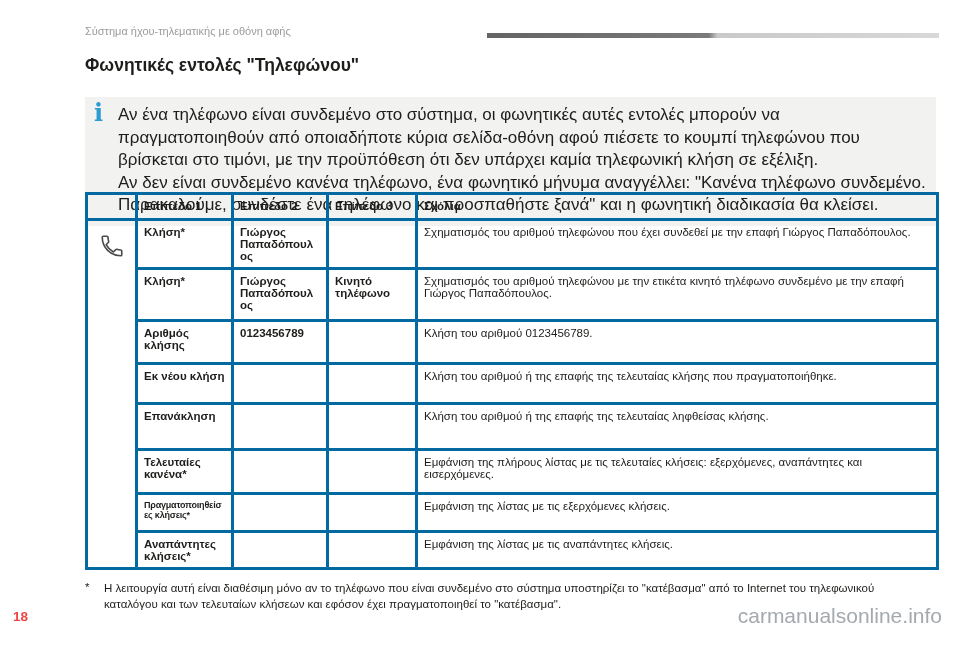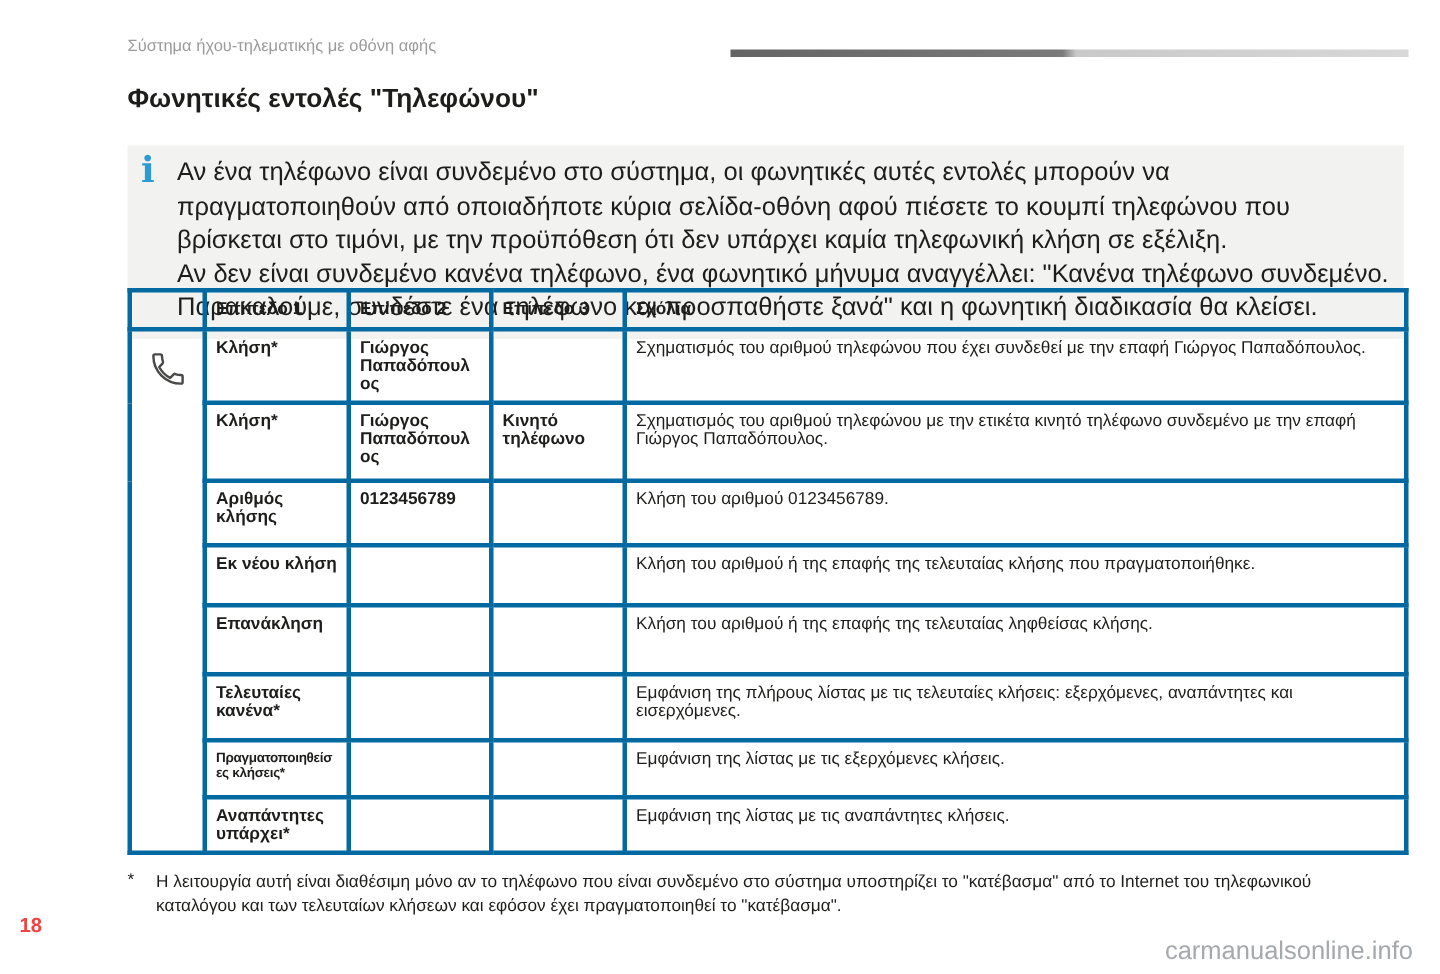--- a/index.html
+++ b/index.html
@@ -33,21 +33,21 @@
   .cmd-table tbody tr:nth-child(5){ height:46px; }
   .cmd-table tbody tr:nth-child(6){ height:44px; }
   .cmd-table tbody tr:nth-child(7){ height:38px; }
   .cmd-table tbody tr:nth-child(8){ height:36px; }
 
   .footnote { position:absolute; left:85px; top:581px; width:800px; font-size:11.5px; color:#1d1d1b; }
   .fn-marker { position:absolute; left:0; top:0; }
   .fn-text { display:block; padding-left:19px; line-height:1.38; }
 
   .page-number { position:absolute; left:13px; top:609px; font-size:13.5px; font-weight:bold; color:#ef4444; }
-  .watermark { position:absolute; right:18px; bottom:5px; font-size:17px; color:#a4a9ae; }
+  .watermark { position:absolute; right:18px; bottom:21px; font-size:21px; color:#a4a9ae; }
 </style>
 </head>
 <body>
 
 <div class="page">
 
   <div class="section-header">Σύστημα ήχου-τηλεματικής με οθόνη αφής</div>
   <div class="top-rule"></div>
 
   <h1 class="title">Φωνητικές εντολές "Τηλεφώνου"</h1>
@@ -117,21 +117,21 @@
         <td class="l3"></td>
         <td class="comment">Εμφάνιση της πλήρους λίστας με τις τελευταίες κλήσεις: εξερχόμενες, αναπάντητες και εισερχόμενες.</td>
       </tr>
       <tr>
         <td class="l1 small-text">Πραγματοποιηθείσες κλήσεις*</td>
         <td class="l2"></td>
         <td class="l3"></td>
         <td class="comment">Εμφάνιση της λίστας με τις εξερχόμενες κλήσεις.</td>
       </tr>
       <tr>
-        <td class="l1">Αναπάντητες υπάρχει*</td>
+        <td class="l1">Αναπάντητες κλήσεις*</td>
         <td class="l2"></td>
         <td class="l3"></td>
         <td class="comment">Εμφάνιση της λίστας με τις αναπάντητες κλήσεις.</td>
       </tr>
     </tbody>
   </table>
 
   <div class="footnote">
     <span class="fn-marker">*</span>
     <span class="fn-text">Η λειτουργία αυτή είναι διαθέσιμη μόνο αν το τηλέφωνο που είναι συνδεμένο στο σύστημα υποστηρίζει το "κατέβασμα" από το Internet του τηλεφωνικού καταλόγου και των τελευταίων κλήσεων και εφόσον έχει πραγματοποιηθεί το "κατέβασμα".</span>

